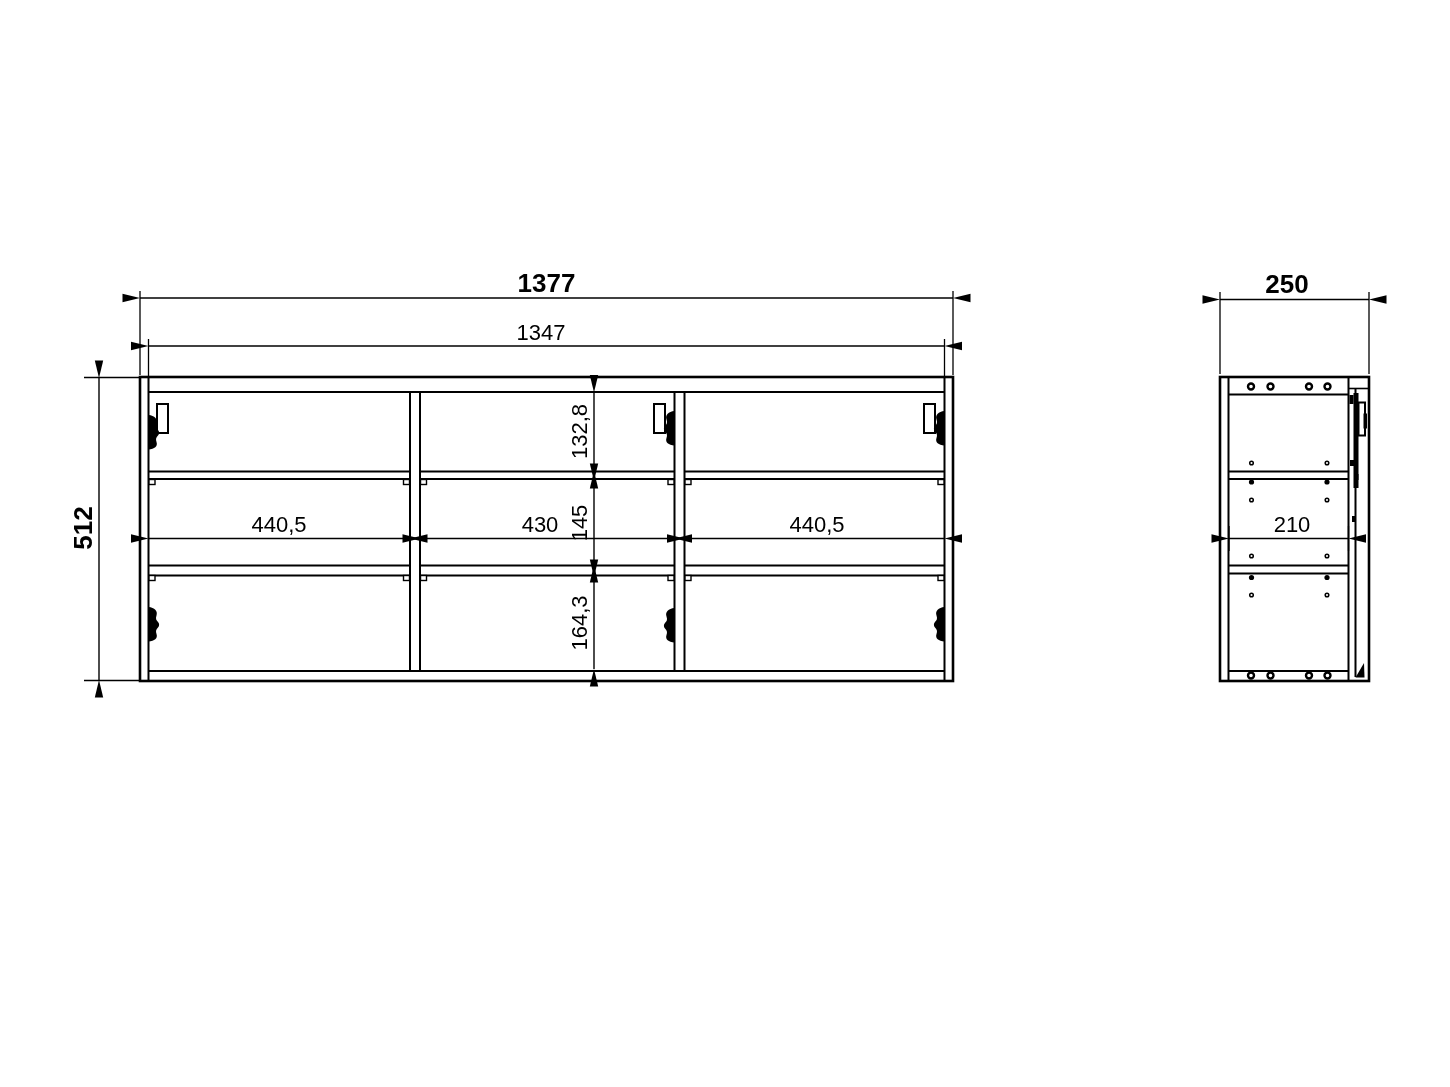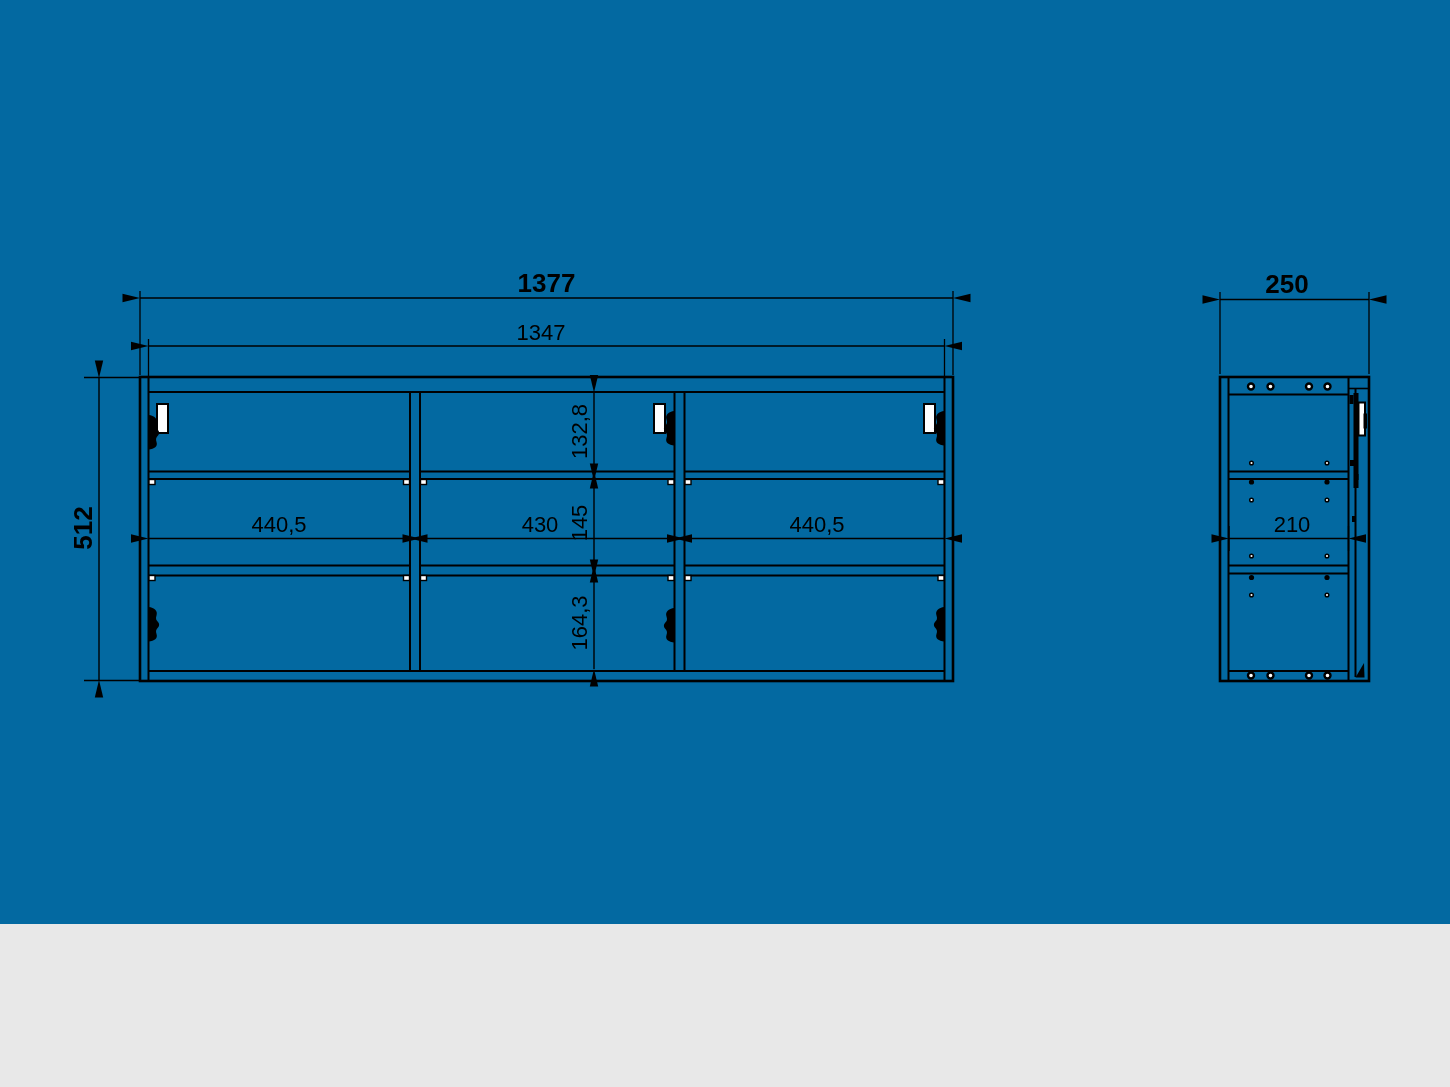--- a/index.html
+++ b/index.html
@@ -1,16 +1,16 @@
 <!DOCTYPE html>
 <html><head>
 <meta charset="utf-8">
 <style>
   html,body{margin:0;padding:0;background:#e8e8e8;}
-  .stage{position:relative;width:1450px;height:924px;background:#0369a1;overflow:hidden;}
+  .stage{position:relative;width:1450px;height:1087px;background:#ffffff;overflow:hidden;}
   svg{position:absolute;left:0;top:0;}
   .dim-text{font-family:"Liberation Sans","DejaVu Sans",sans-serif;font-size:22px;fill:#000;}
   .dim-text-bold{font-family:"Liberation Sans","DejaVu Sans",sans-serif;font-size:26px;font-weight:bold;fill:#000;}
 </style>
 </head>
 <body>
 
 <div class="stage">
 <svg width="1450" height="1087" viewBox="0 0 1450 1087">
   <defs>

